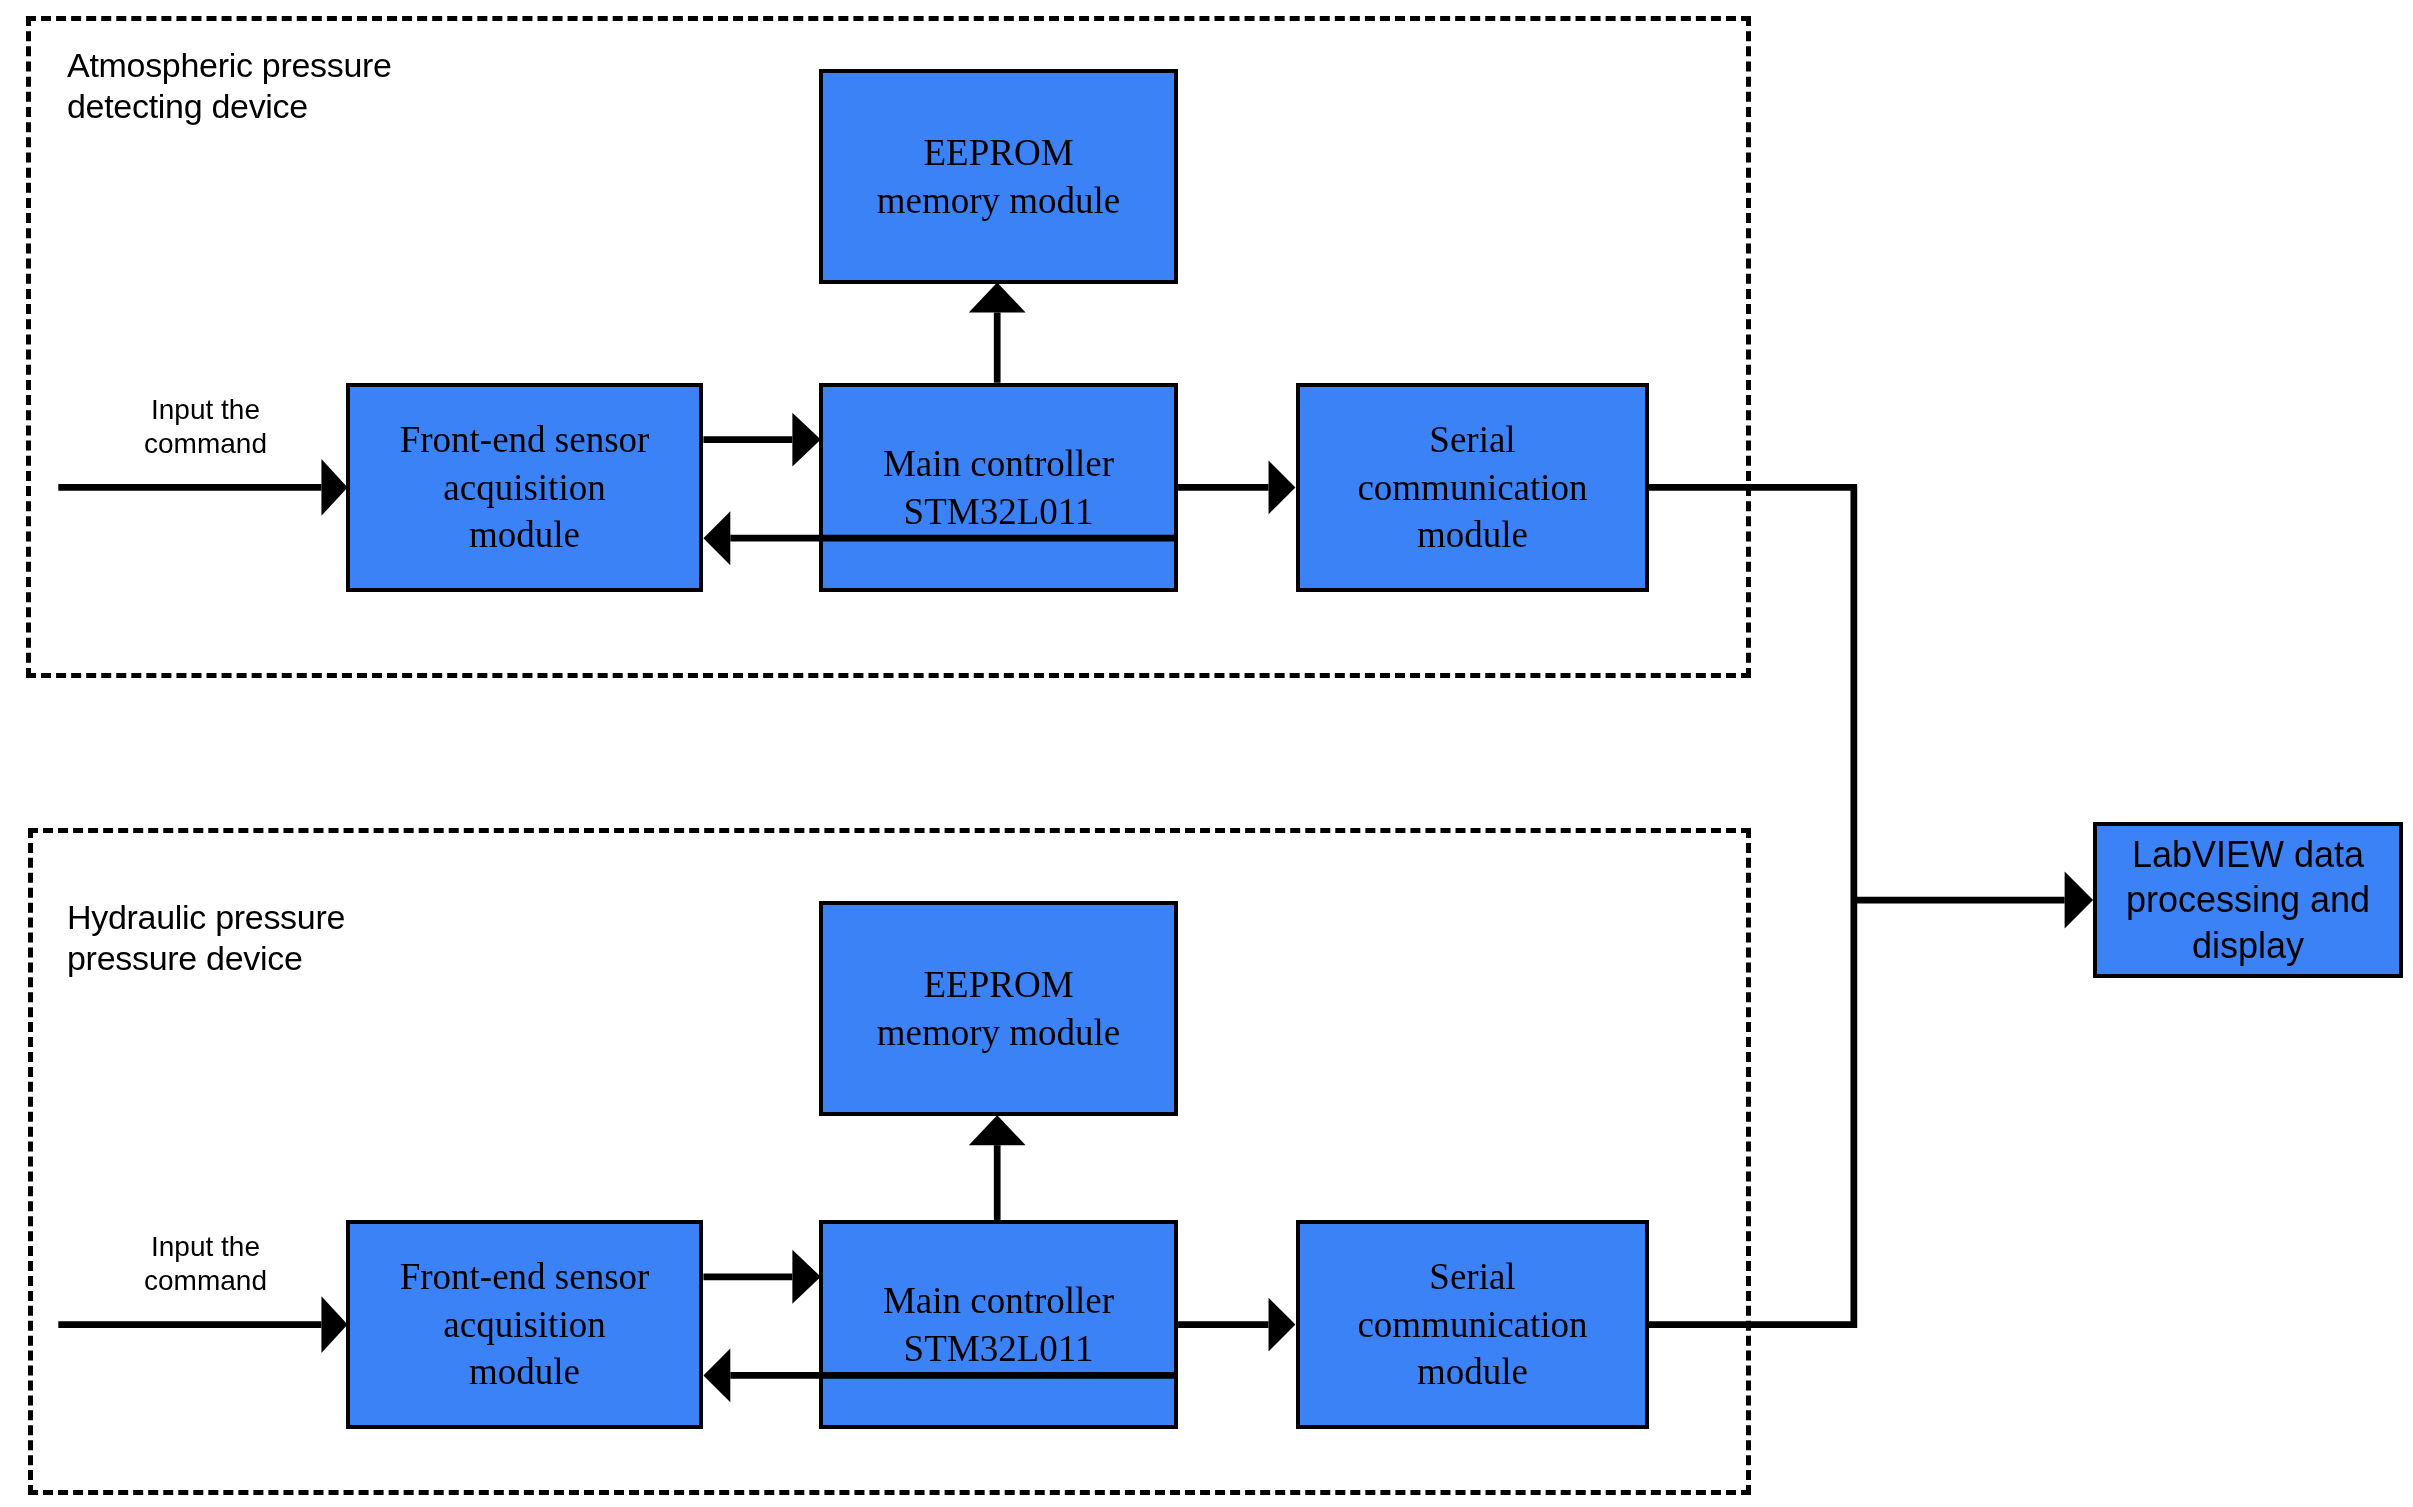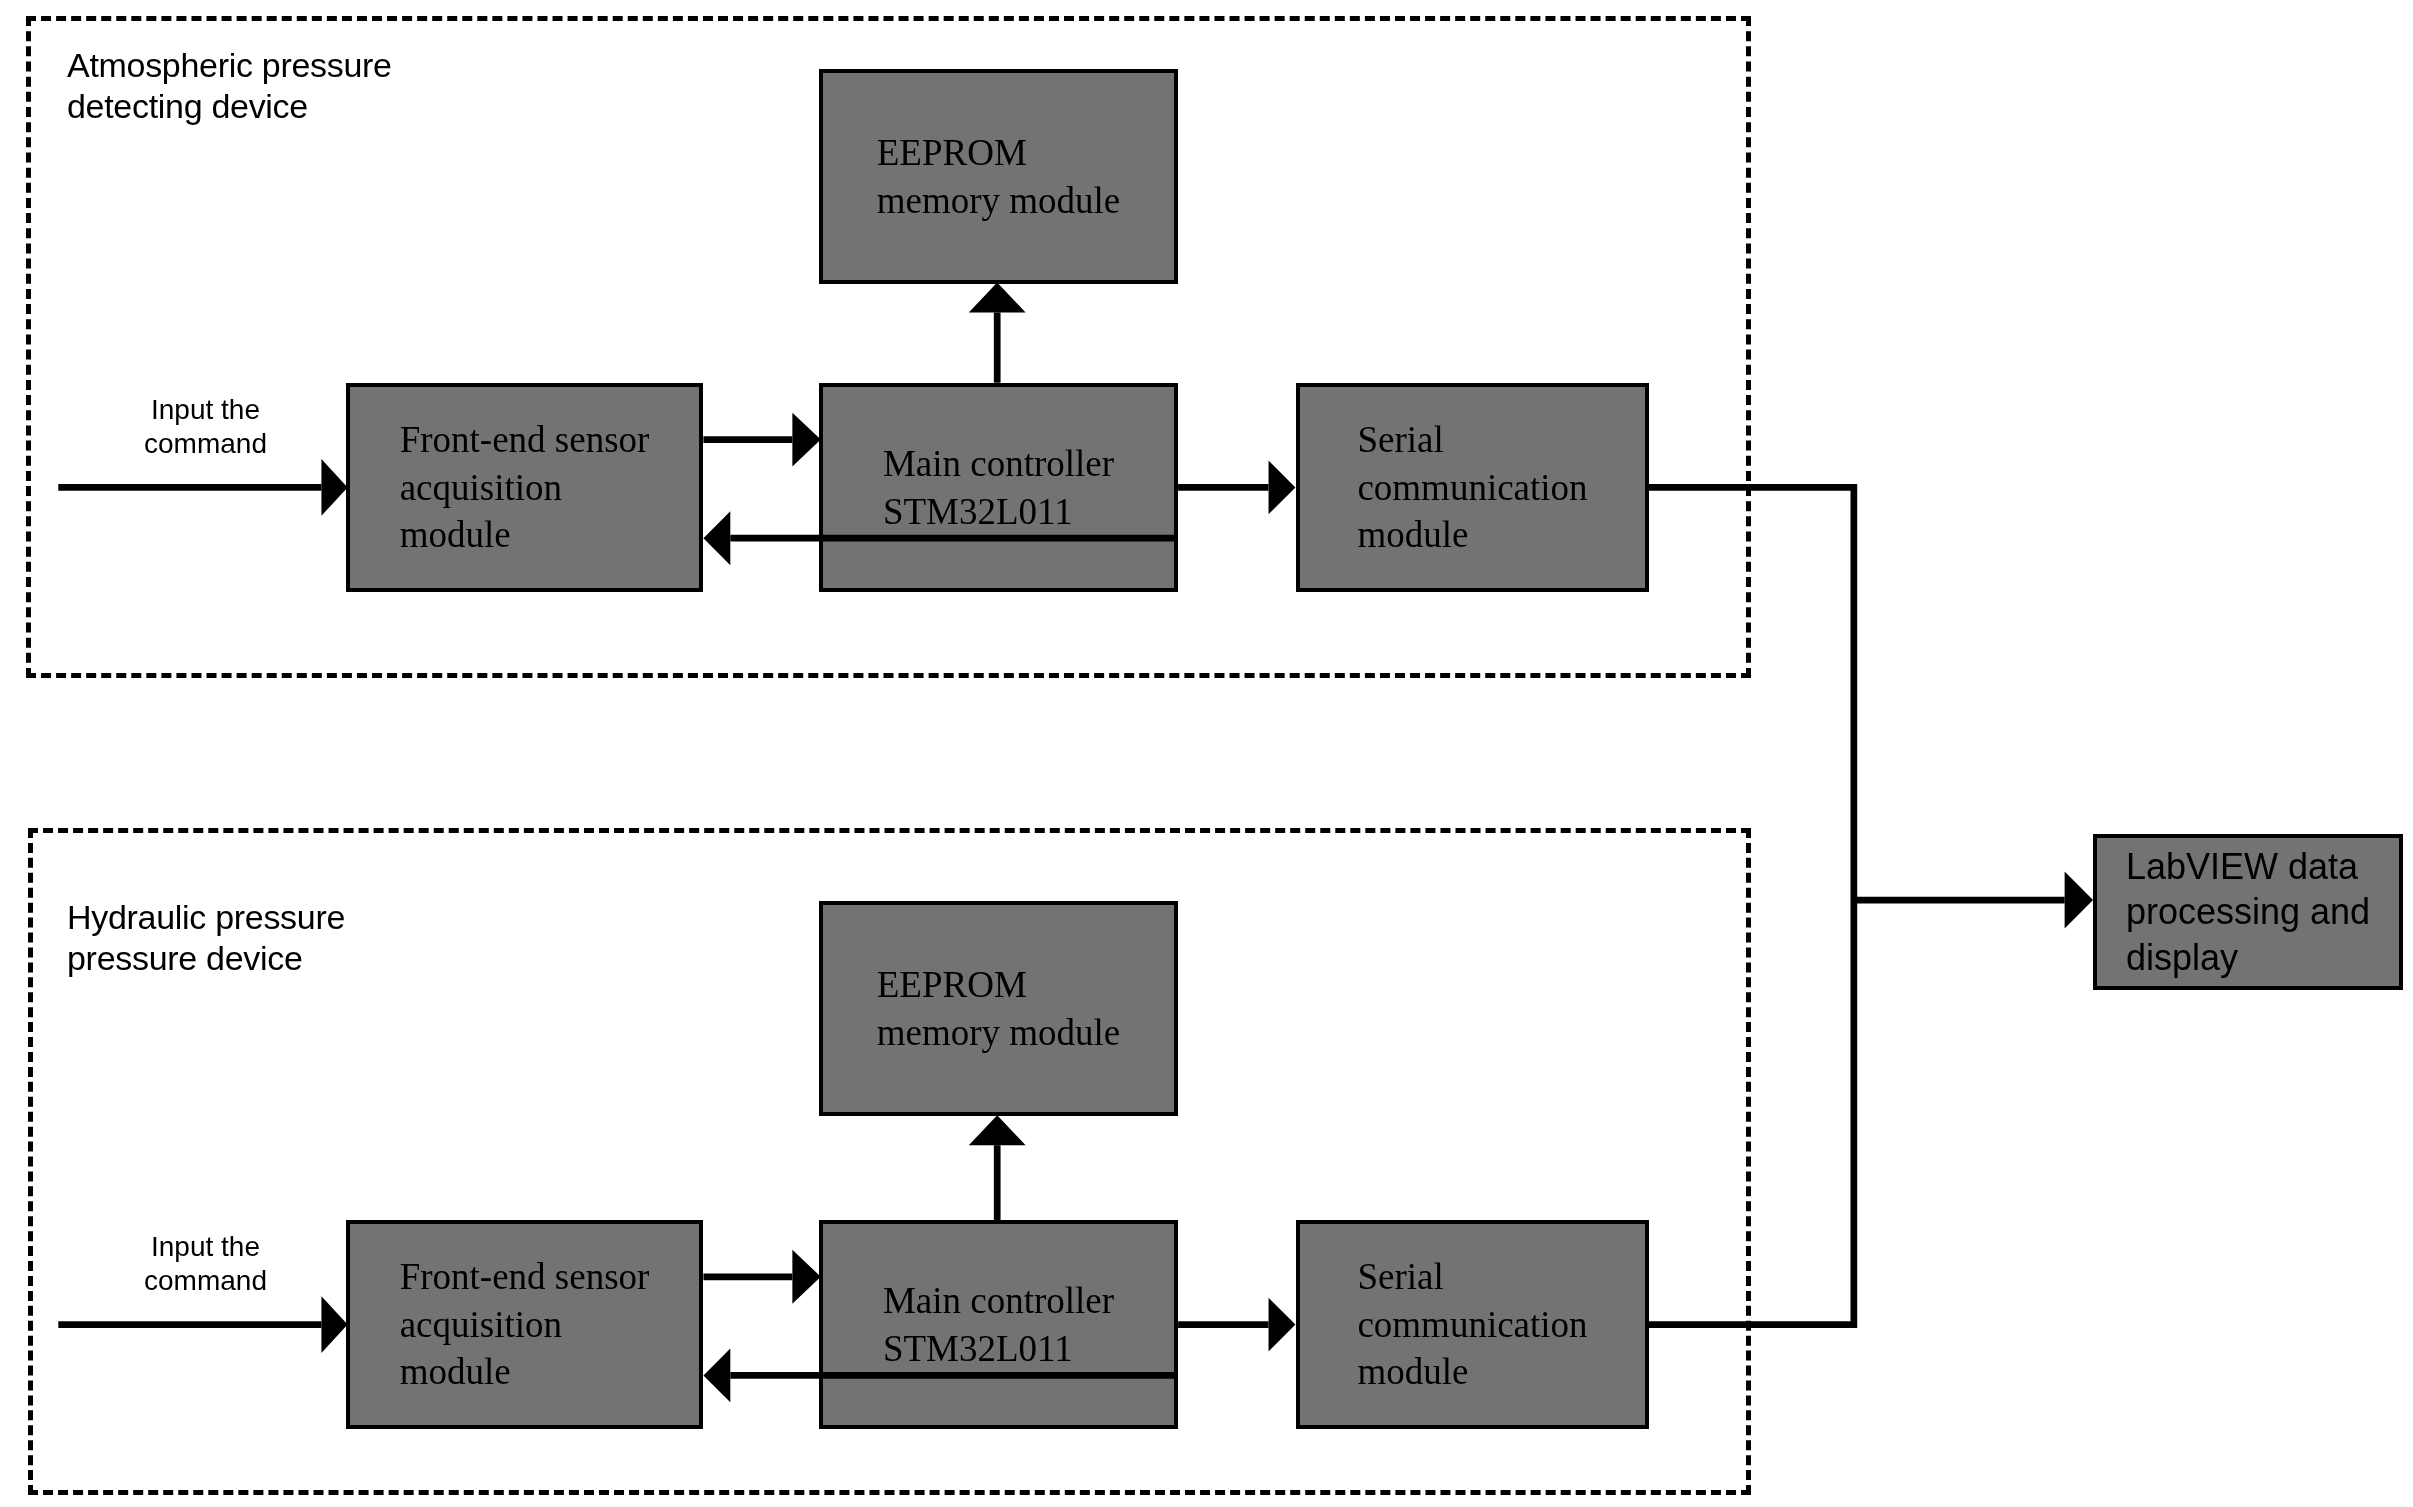--- a/index.html
+++ b/index.html
@@ -21,25 +21,25 @@
     color:#000;
     text-align:left;
     white-space:pre-line;
     letter-spacing:-0.3px;
   }
 
   .blk{
     position:absolute;
     box-sizing:border-box;
     border:4.5px solid #000;
-    background:#737373;
+    background:#3b82f6;
     display:flex;
     align-items:center;
     justify-content:center;
-    text-align:left;
+    text-align:center;
     font-family:"Liberation Serif","DejaVu Serif",serif;
     font-size:37px;
     line-height:1.28;
     color:#000;
     white-space:pre-line;
     padding:1.5px 4.5px;
   }
 
   .blk-sans{
     font-family:"Liberation Sans","DejaVu Sans",sans-serif;
@@ -113,21 +113,21 @@
   <div class="blk" style="left:819px; top:1220px; width:359px; height:209px;">Main controller
 STM32L011</div>
 
   <div class="blk" style="left:1296px; top:1220px; width:353px; height:209px;">Serial
 communication
 module</div>
 
   <div class="edge-label" style="left:86px; top:1230px; width:239px;">Input the
 command</div>
 
-  <div class="blk blk-sans" style="left:2093px; top:822px; width:310px; height:156px;margin-top:12px;">LabVIEW data
+  <div class="blk blk-sans" style="left:2093px; top:822px; width:310px; height:156px;">LabVIEW data
 processing and
 display</div>
 
   <svg class="wires" viewBox="0 0 3228 2016" preserveAspectRatio="none">
 
     <line class="wire" x1="78" y1="652" x2="430" y2="652"></line>
     <polygon class="head" points="430,614 465,652 430,690"></polygon>
 
     <line class="wire" x1="941" y1="588" x2="1060" y2="588"></line>
     <polygon class="head" points="1060,552 1098,588 1060,624"></polygon>

